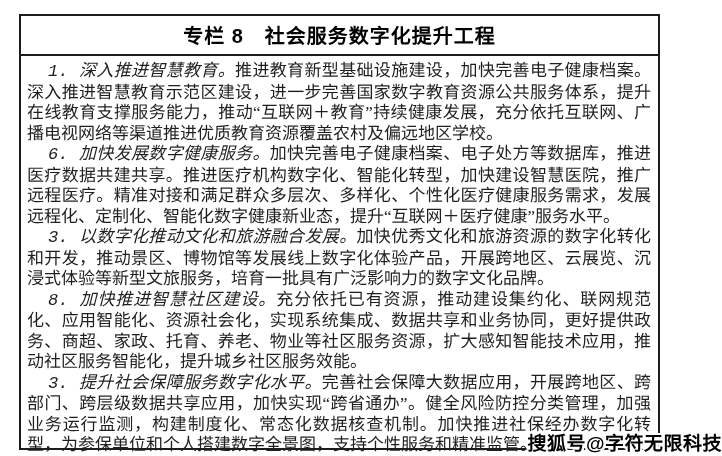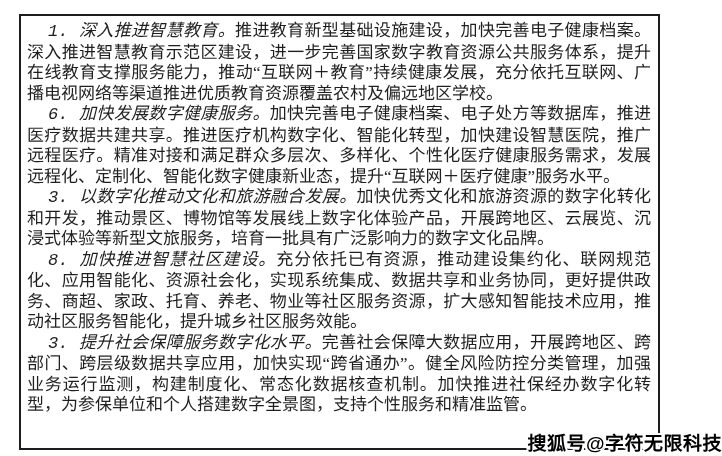--- a/index.html
+++ b/index.html
@@ -36,20 +36,21 @@
     color:#000000;white-space:nowrap;
     text-shadow:
       -2px -2px 0 #fff, 2px -2px 0 #fff, -2px 2px 0 #fff, 2px 2px 0 #fff,
       0 -2px 0 #fff, 0 2px 0 #fff, -2px 0 0 #fff, 2px 0 0 #fff;
   }
 </style>
 </head>
 <body>
 
 <div class="panel">
+  <div class="panel-title">专栏 8　社会服务数字化提升工程</div>
 
   <div class="panel-body">
     <p class="para"><span class="lead">1. 深入推进智慧教育。</span><span>推进教育新型基础设施建设，加快完善电子健康档案。深入推进智慧教育示范区建设，进一步完善国家数字教育资源公共服务体系，提升在线教育支撑服务能力，推动“互联网＋教育”持续健康发展，充分依托互联网、广播电视网络等渠道推进优质教育资源覆盖农村及偏远地区学校。</span></p>
     <p class="para"><span class="lead">6. 加快发展数字健康服务。</span><span>加快完善电子健康档案、电子处方等数据库，推进医疗数据共建共享。推进医疗机构数字化、智能化转型，加快建设智慧医院，推广远程医疗。精准对接和满足群众多层次、多样化、个性化医疗健康服务需求，发展远程化、定制化、智能化数字健康新业态，提升“互联网＋医疗健康”服务水平。</span></p>
     <p class="para"><span class="lead">3. 以数字化推动文化和旅游融合发展。</span><span>加快优秀文化和旅游资源的数字化转化和开发，推动景区、博物馆等发展线上数字化体验产品，开展跨地区、云展览、沉浸式体验等新型文旅服务，培育一批具有广泛影响力的数字文化品牌。</span></p>
     <p class="para"><span class="lead">8. 加快推进智慧社区建设。</span><span>充分依托已有资源，推动建设集约化、联网规范化、应用智能化、资源社会化，实现系统集成、数据共享和业务协同，更好提供政务、商超、家政、托育、养老、物业等社区服务资源，扩大感知智能技术应用，推动社区服务智能化，提升城乡社区服务效能。</span></p>
     <p class="para"><span class="lead">3. 提升社会保障服务数字化水平。</span><span>完善社会保障大数据应用，开展跨地区、跨部门、跨层级数据共享应用，加快实现“跨省通办”。健全风险防控分类管理，加强业务运行监测，构建制度化、常态化数据核查机制。加快推进社保经办数字化转型，为参保单位和个人搭建数字全景图，支持个性服务和精准监管。</span></p>
   </div>
 </div>
 

